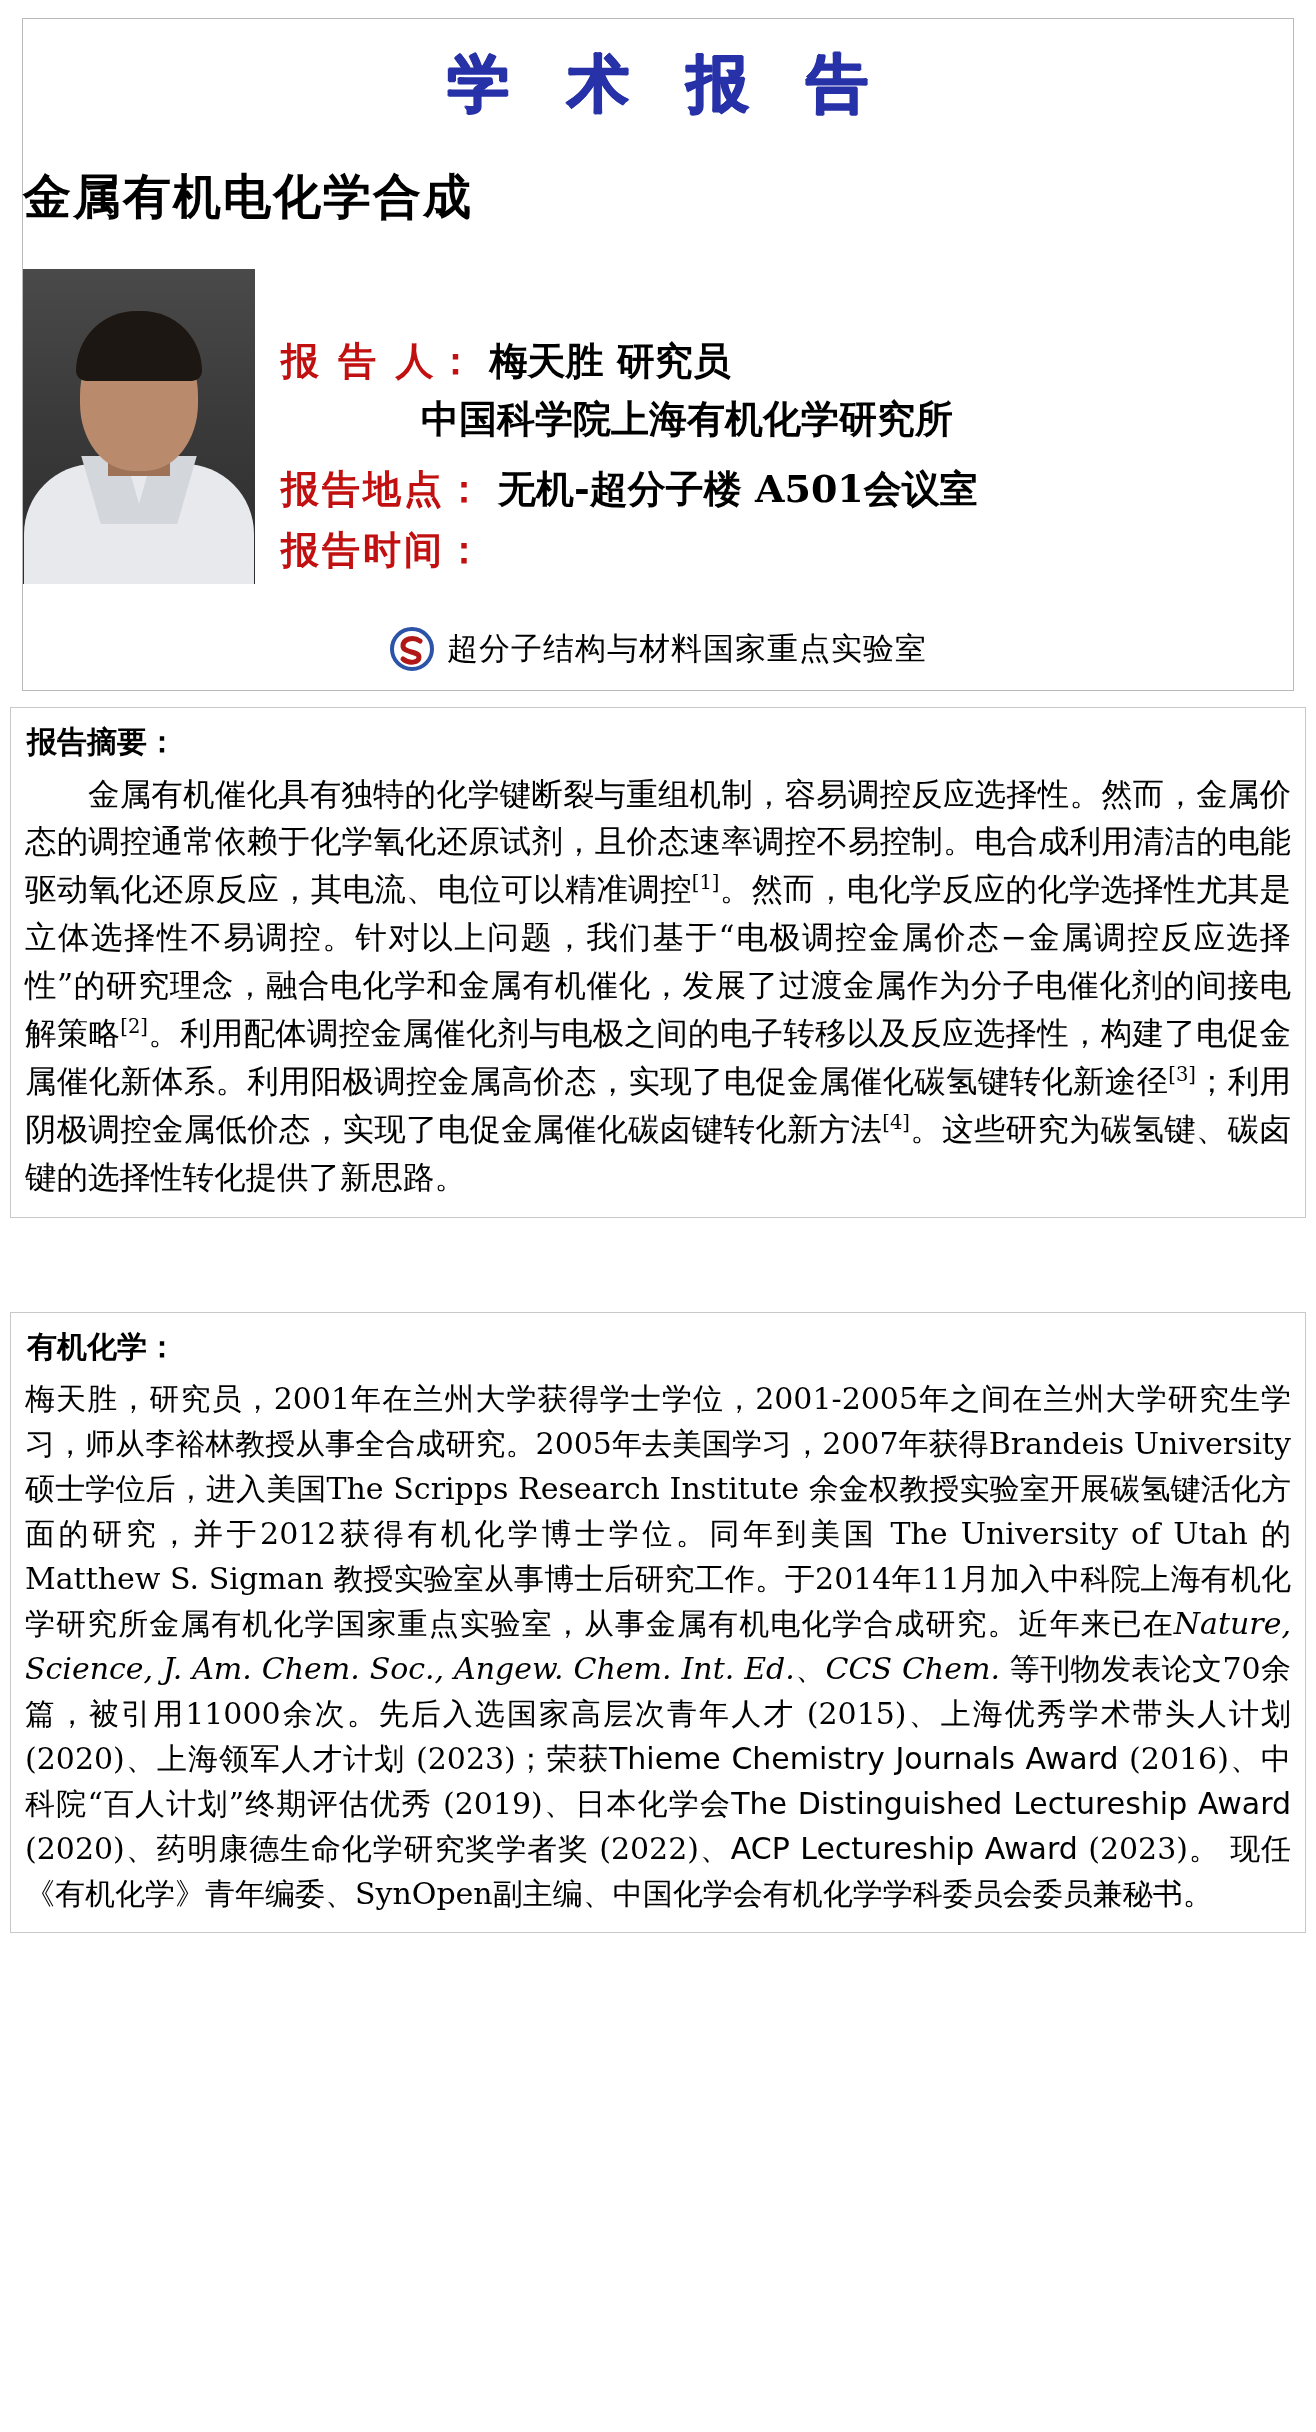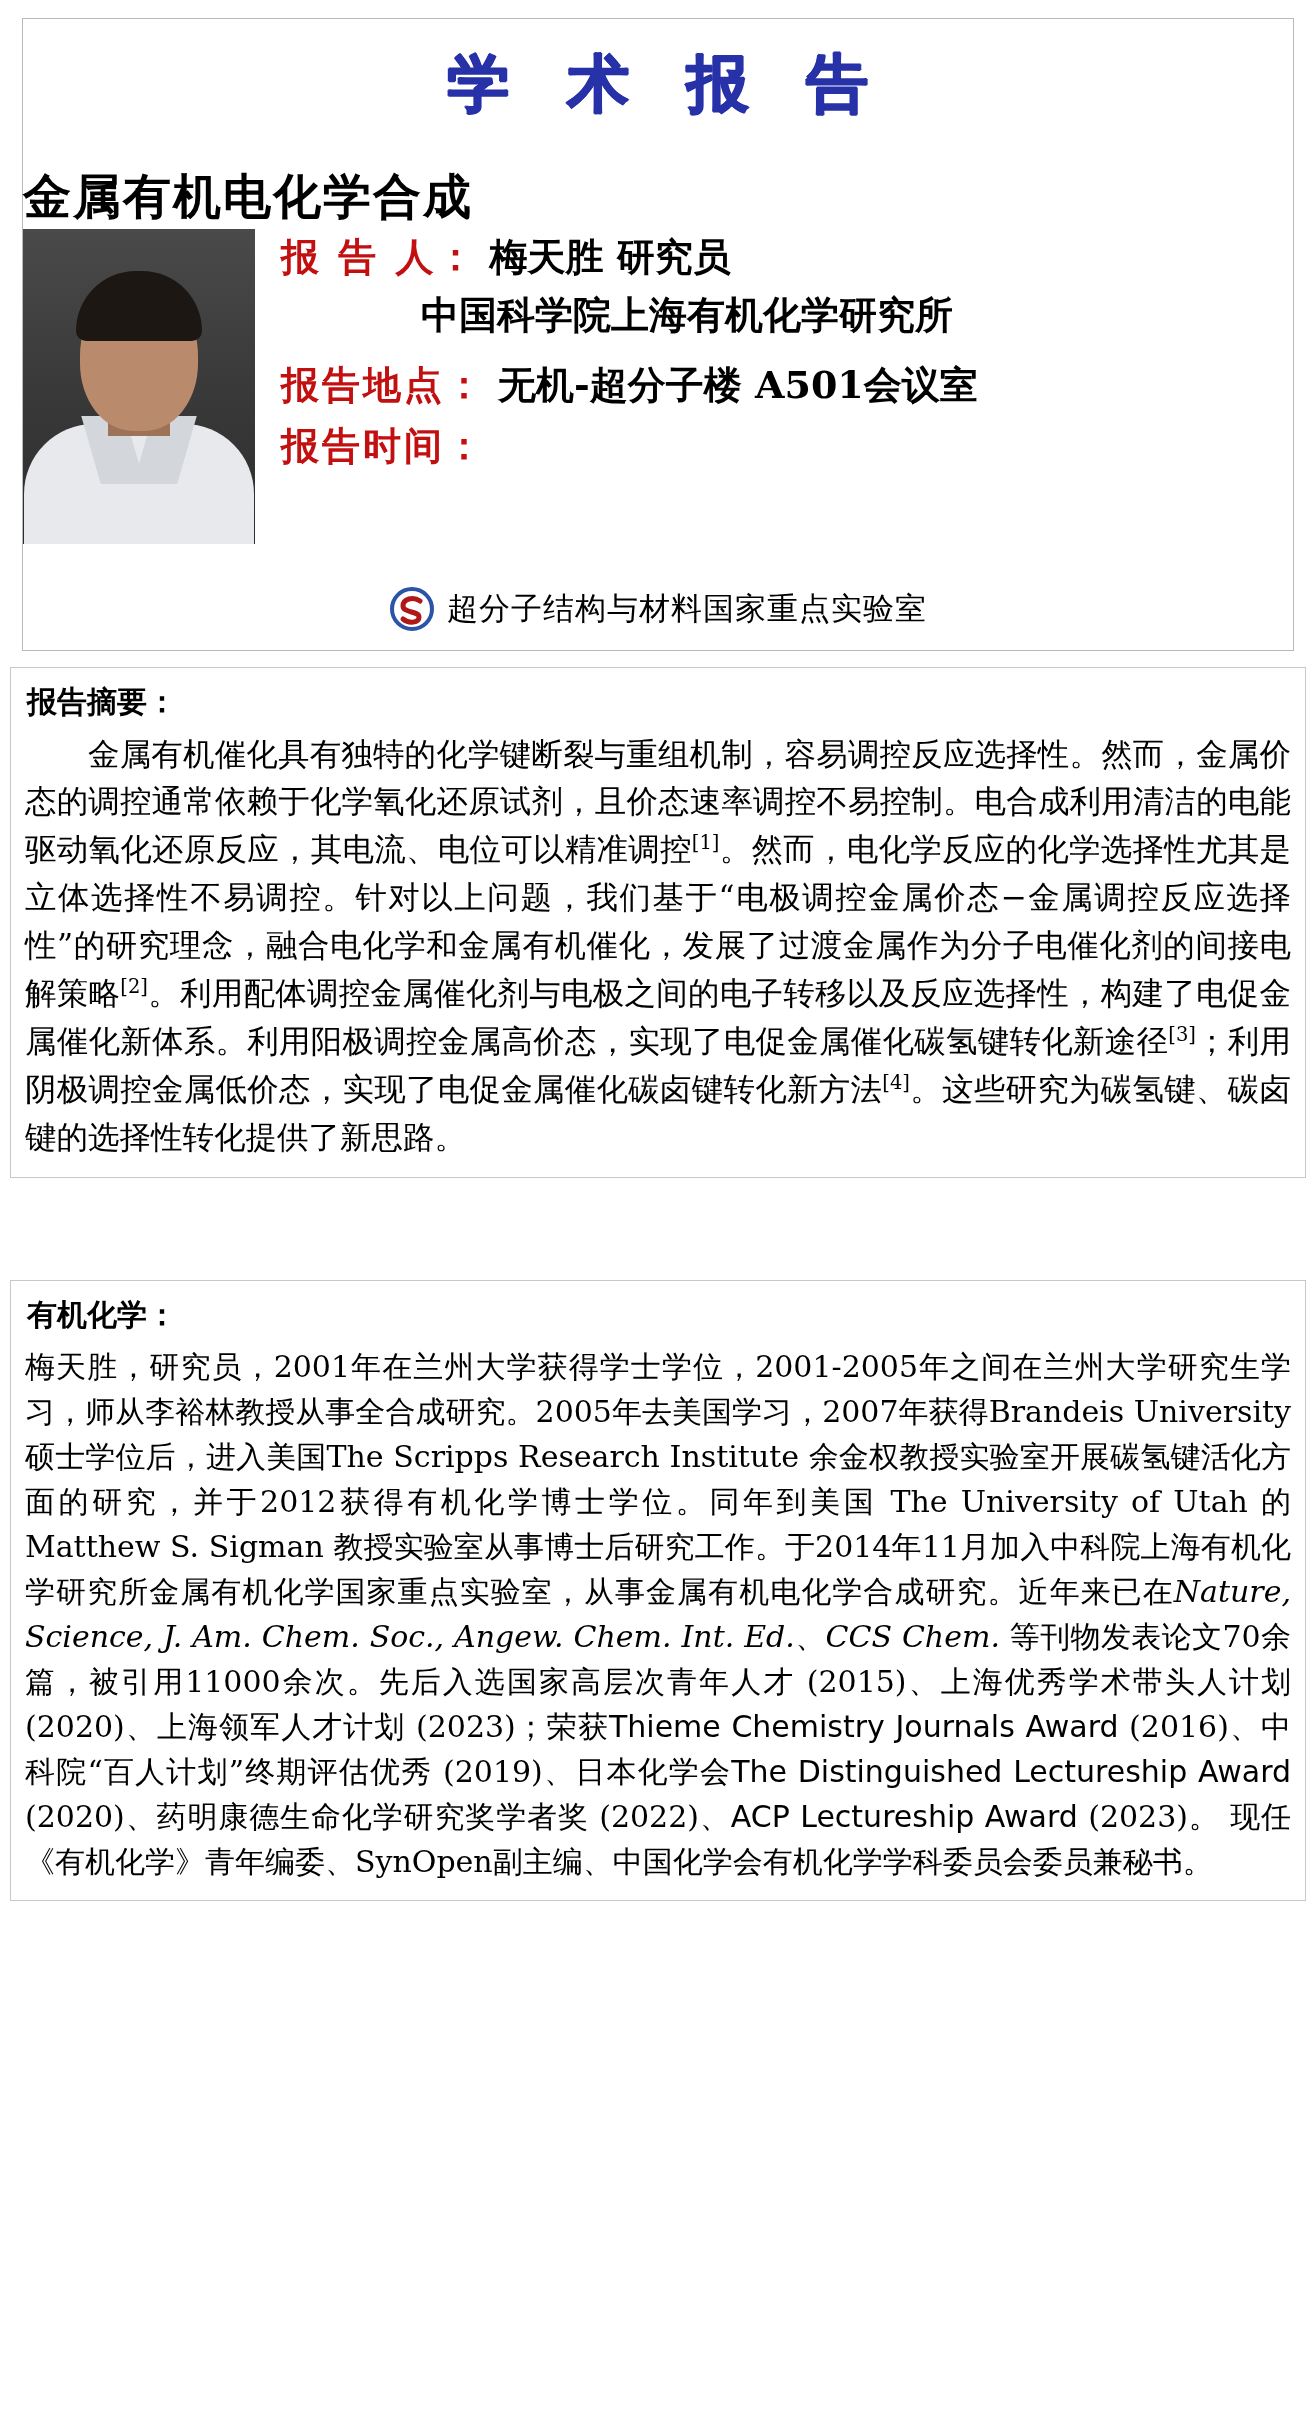--- a/index.html
+++ b/index.html
@@ -49,22 +49,23 @@
     text-align: left;
     font-family: "DejaVu Serif", serif;
     font-weight: bold;
     font-size: 48px;
     letter-spacing: 2px;
     margin-top: 42px;
     color: #000;
   }
 
   .info-area {
+    margin-top: 40px;
     display: flex;
-    align-items: flex-start;
+    align-items: flex-end;
   }
 
   .portrait {
     width: 232px;
     height: 315px;
     margin-left: 0px;
     flex: 0 0 232px;
     background: linear-gradient(180deg, #4a4a4a 0%, #3b3b3b 45%, #2c2c2c 100%);
     position: relative;
     overflow: hidden;
@@ -168,21 +169,21 @@
   }
   .lab-text {
     font-family: "DejaVu Sans", sans-serif;
     font-weight: normal;
     font-size: 31px;
     letter-spacing: 1px;
   }
 
   
   .section {
-    margin: 16px 10px 16px 10px;
+    margin: 16px 10px 8px 10px;
     border: 1px solid #c8c8c8;
     box-sizing: border-box;
     padding: 10px 14px 16px 14px;
   }
   .section-heading {
     font-family: "DejaVu Sans", sans-serif;
     font-weight: bold;
     font-size: 30px;
     margin: 4px 0 8px 2px;
   }

